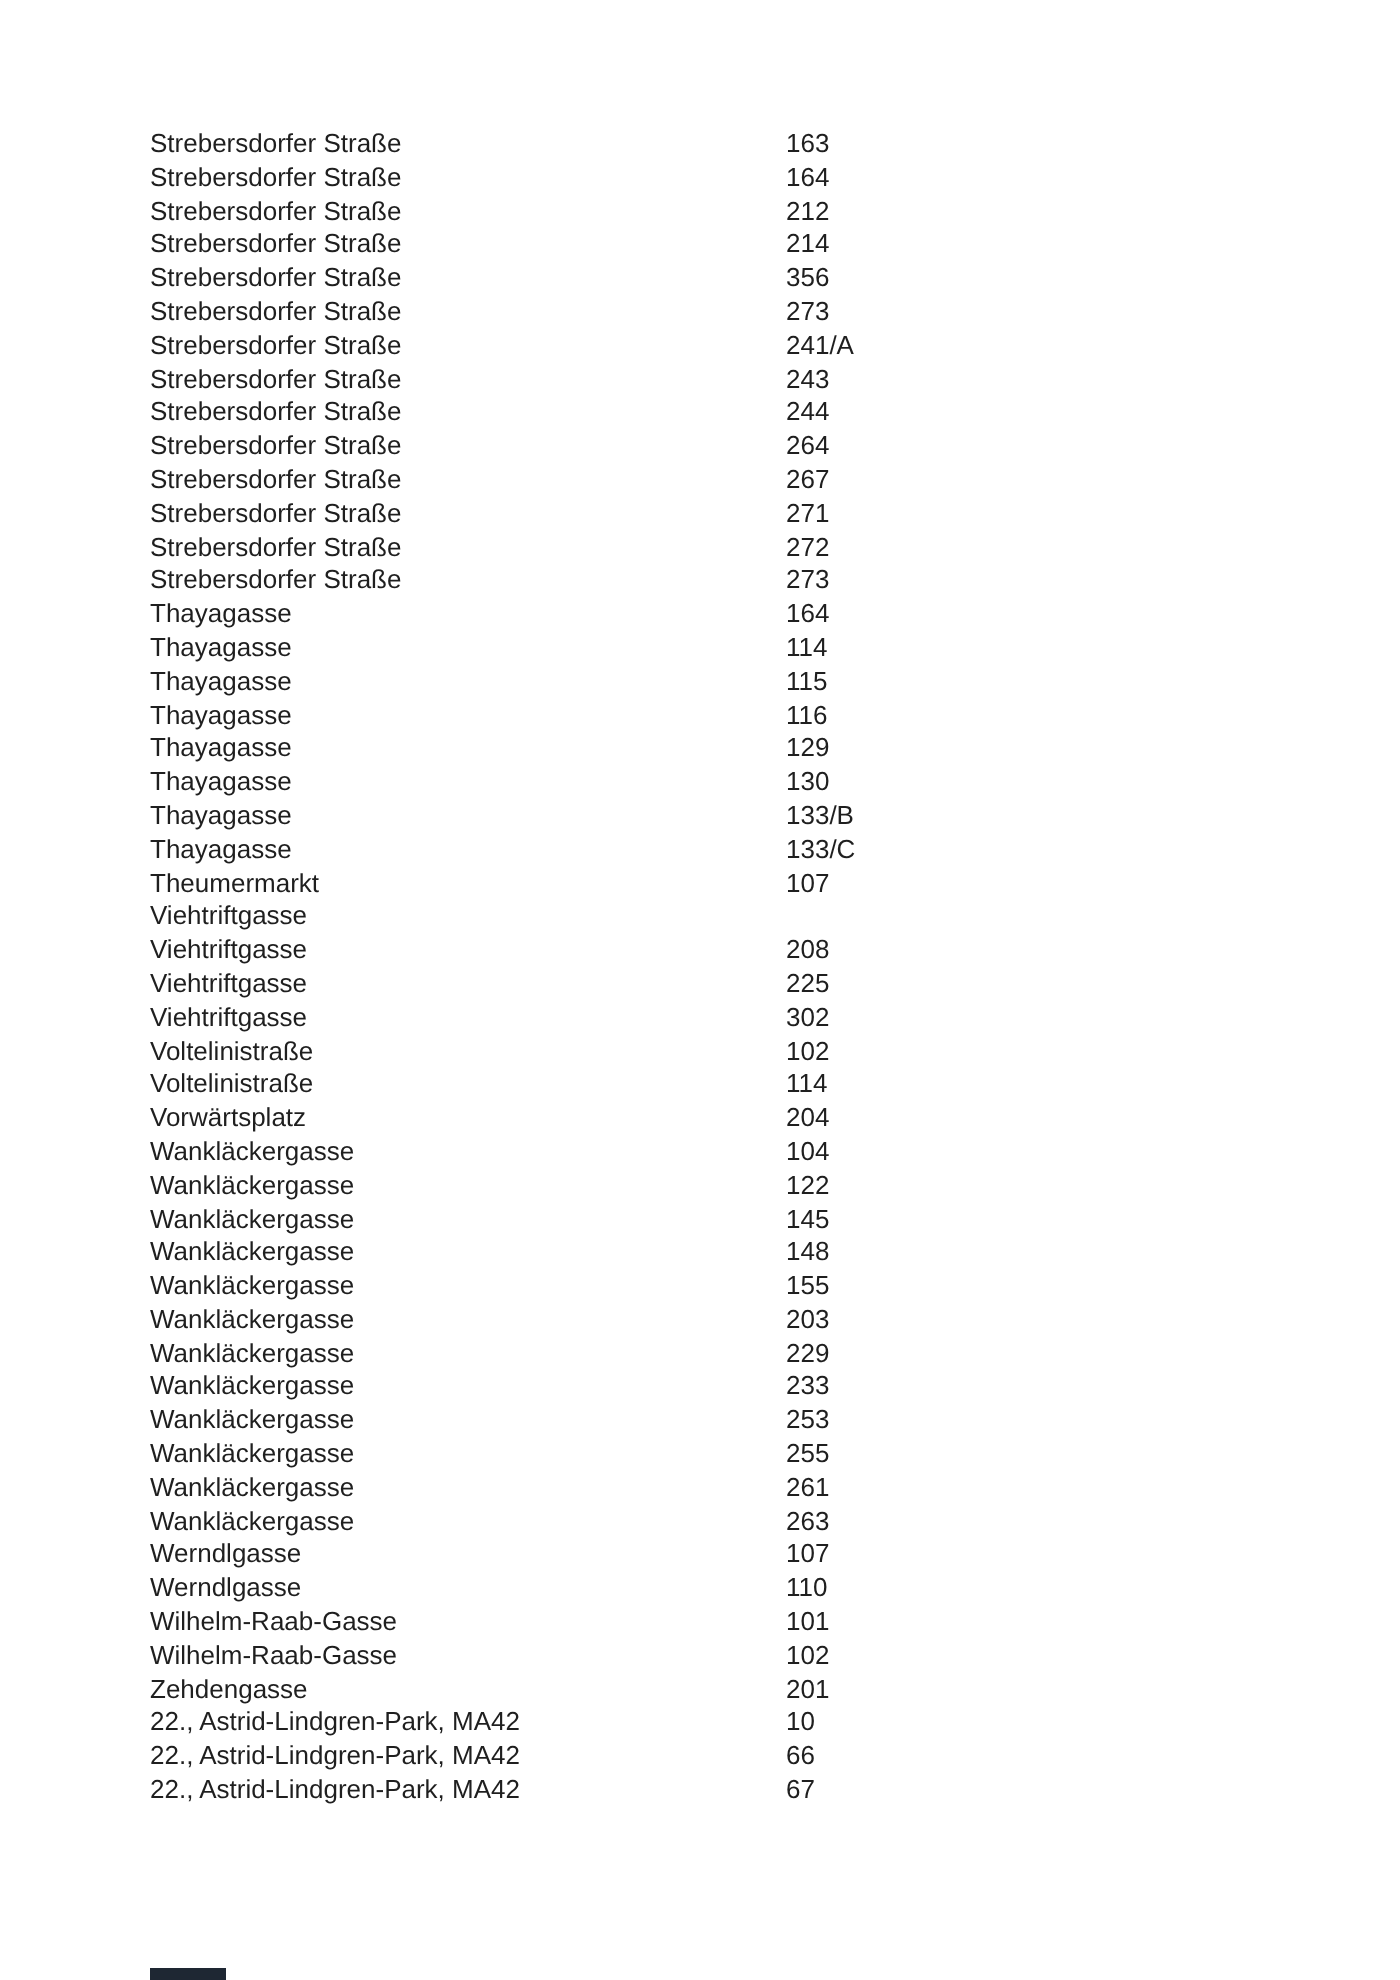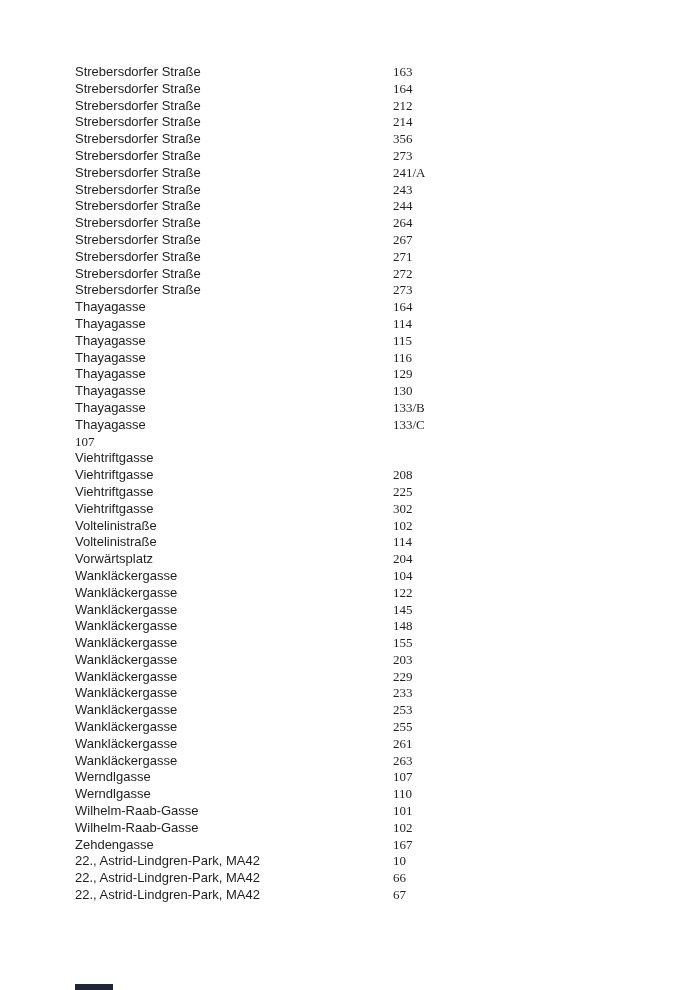--- a/index.html
+++ b/index.html
@@ -33,21 +33,20 @@
     line-height: 16.8px;
     color: #1f1f1f;
     white-space: nowrap;
   }
   .row .street {
     width: 318px;
     flex: 0 0 318px;
   }
   .row .number {
     flex: 1;
-    font-family: Liberation Serif, serif;
   }
   .cropped-bottom {
     position: absolute;
     left: 75px;
     top: 984px;
     width: 38px;
     height: 6px;
     background: #1e2733;
   }
 </style>
@@ -138,20 +137,21 @@
       </div>
       <div class="row">
         <span class="street">Thayagasse</span>
         <span class="number">133/B</span>
       </div>
       <div class="row">
         <span class="street">Thayagasse</span>
         <span class="number">133/C</span>
       </div>
       <div class="row">
+        <span class="street">Theumermarkt</span>
         <span class="number">107</span>
       </div>
       <div class="row">
         <span class="street">Viehtriftgasse</span>
       </div>
       <div class="row">
         <span class="street">Viehtriftgasse</span>
         <span class="number">208</span>
       </div>
       <div class="row">
@@ -233,21 +233,21 @@
       <div class="row">
         <span class="street">Wilhelm-Raab-Gasse</span>
         <span class="number">101</span>
       </div>
       <div class="row">
         <span class="street">Wilhelm-Raab-Gasse</span>
         <span class="number">102</span>
       </div>
       <div class="row">
         <span class="street">Zehdengasse</span>
-        <span class="number">167</span>
+        <span class="number">201</span>
       </div>
       <div class="row">
         <span class="street">22., Astrid-Lindgren-Park, MA42</span>
         <span class="number">10</span>
       </div>
       <div class="row">
         <span class="street">22., Astrid-Lindgren-Park, MA42</span>
         <span class="number">66</span>
       </div>
       <div class="row">

